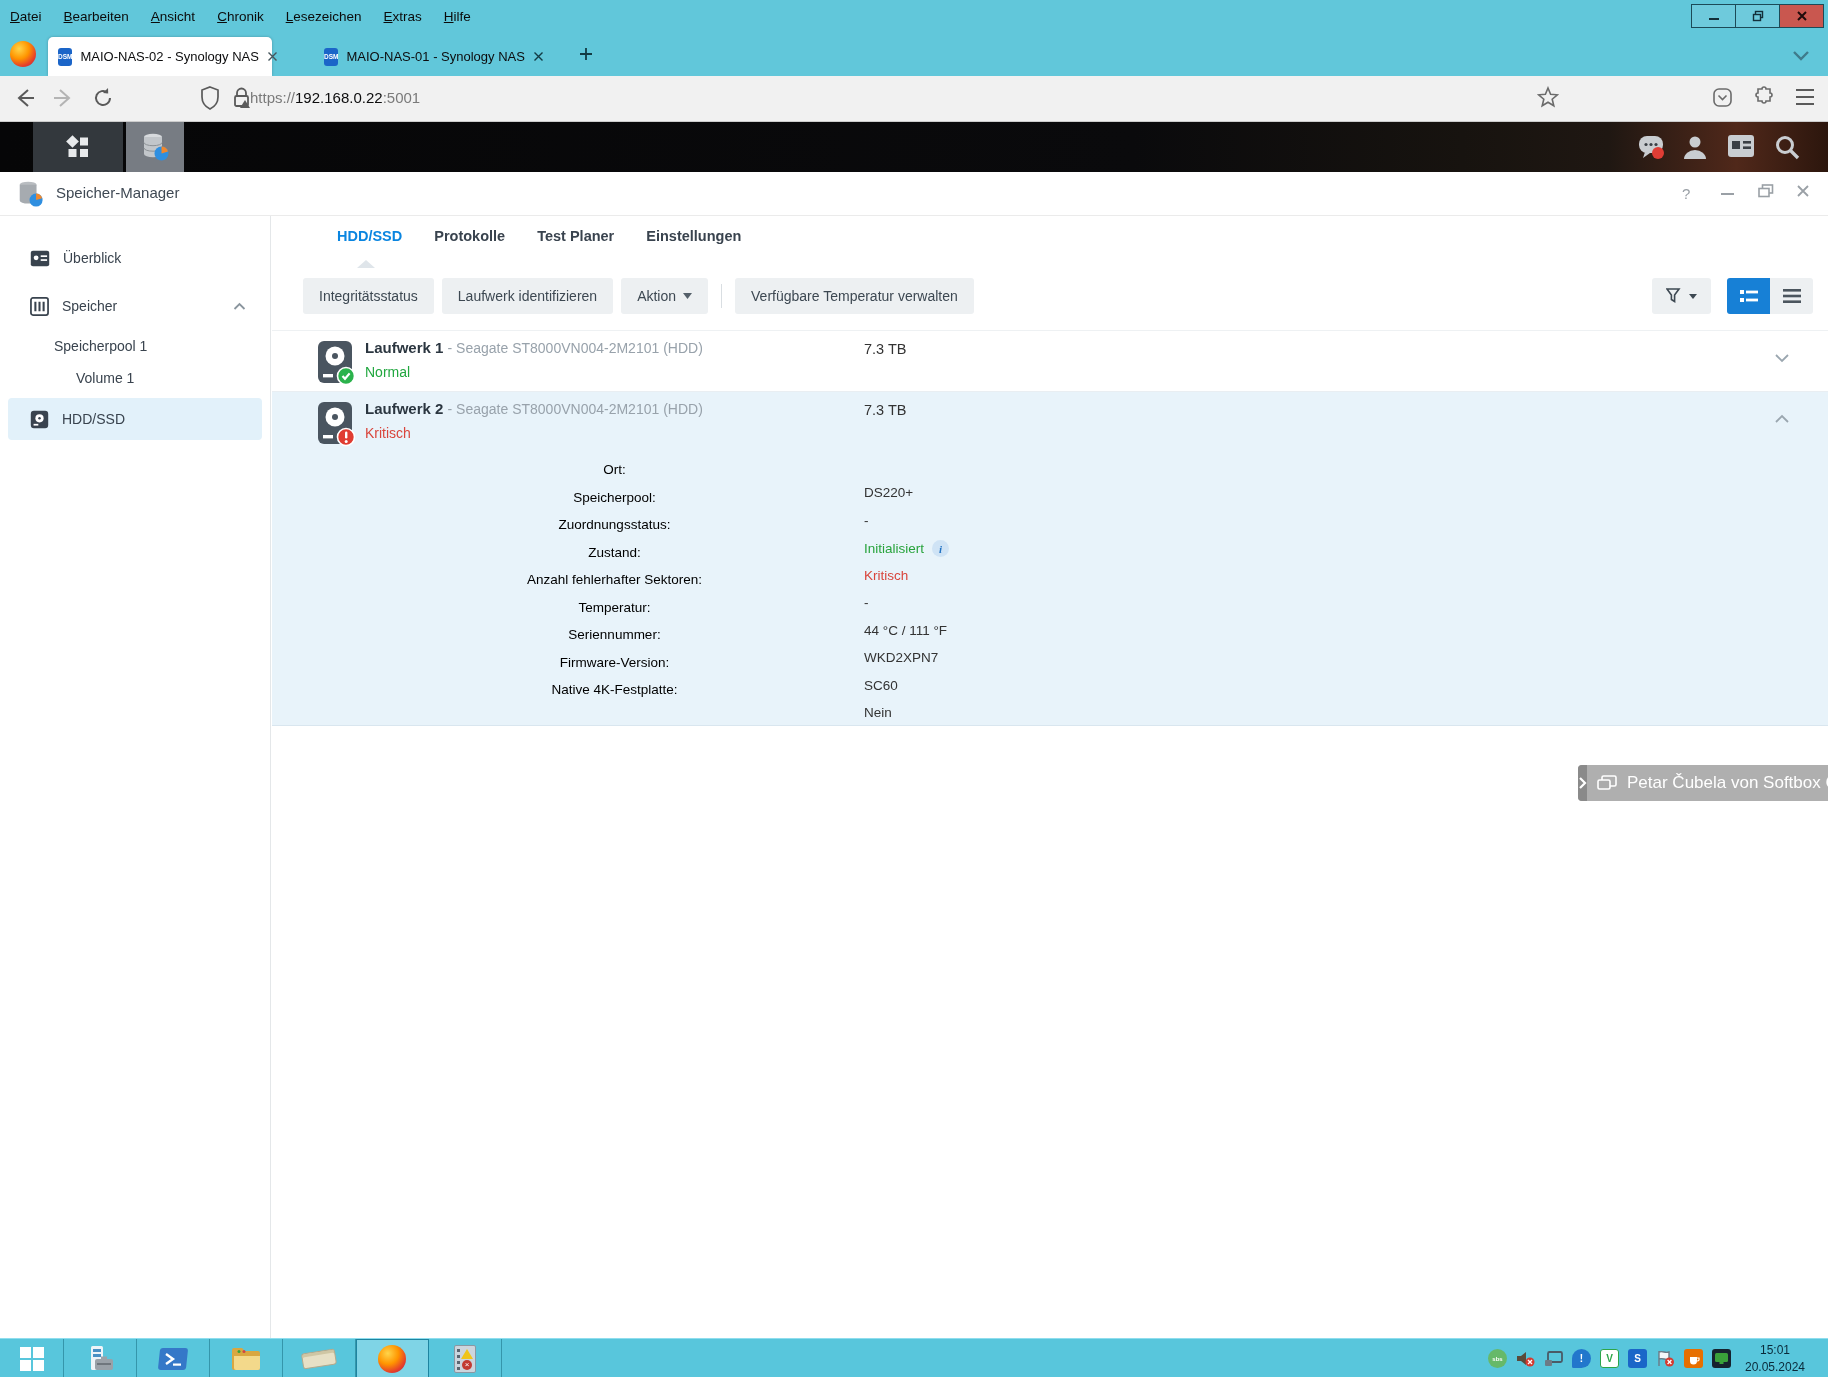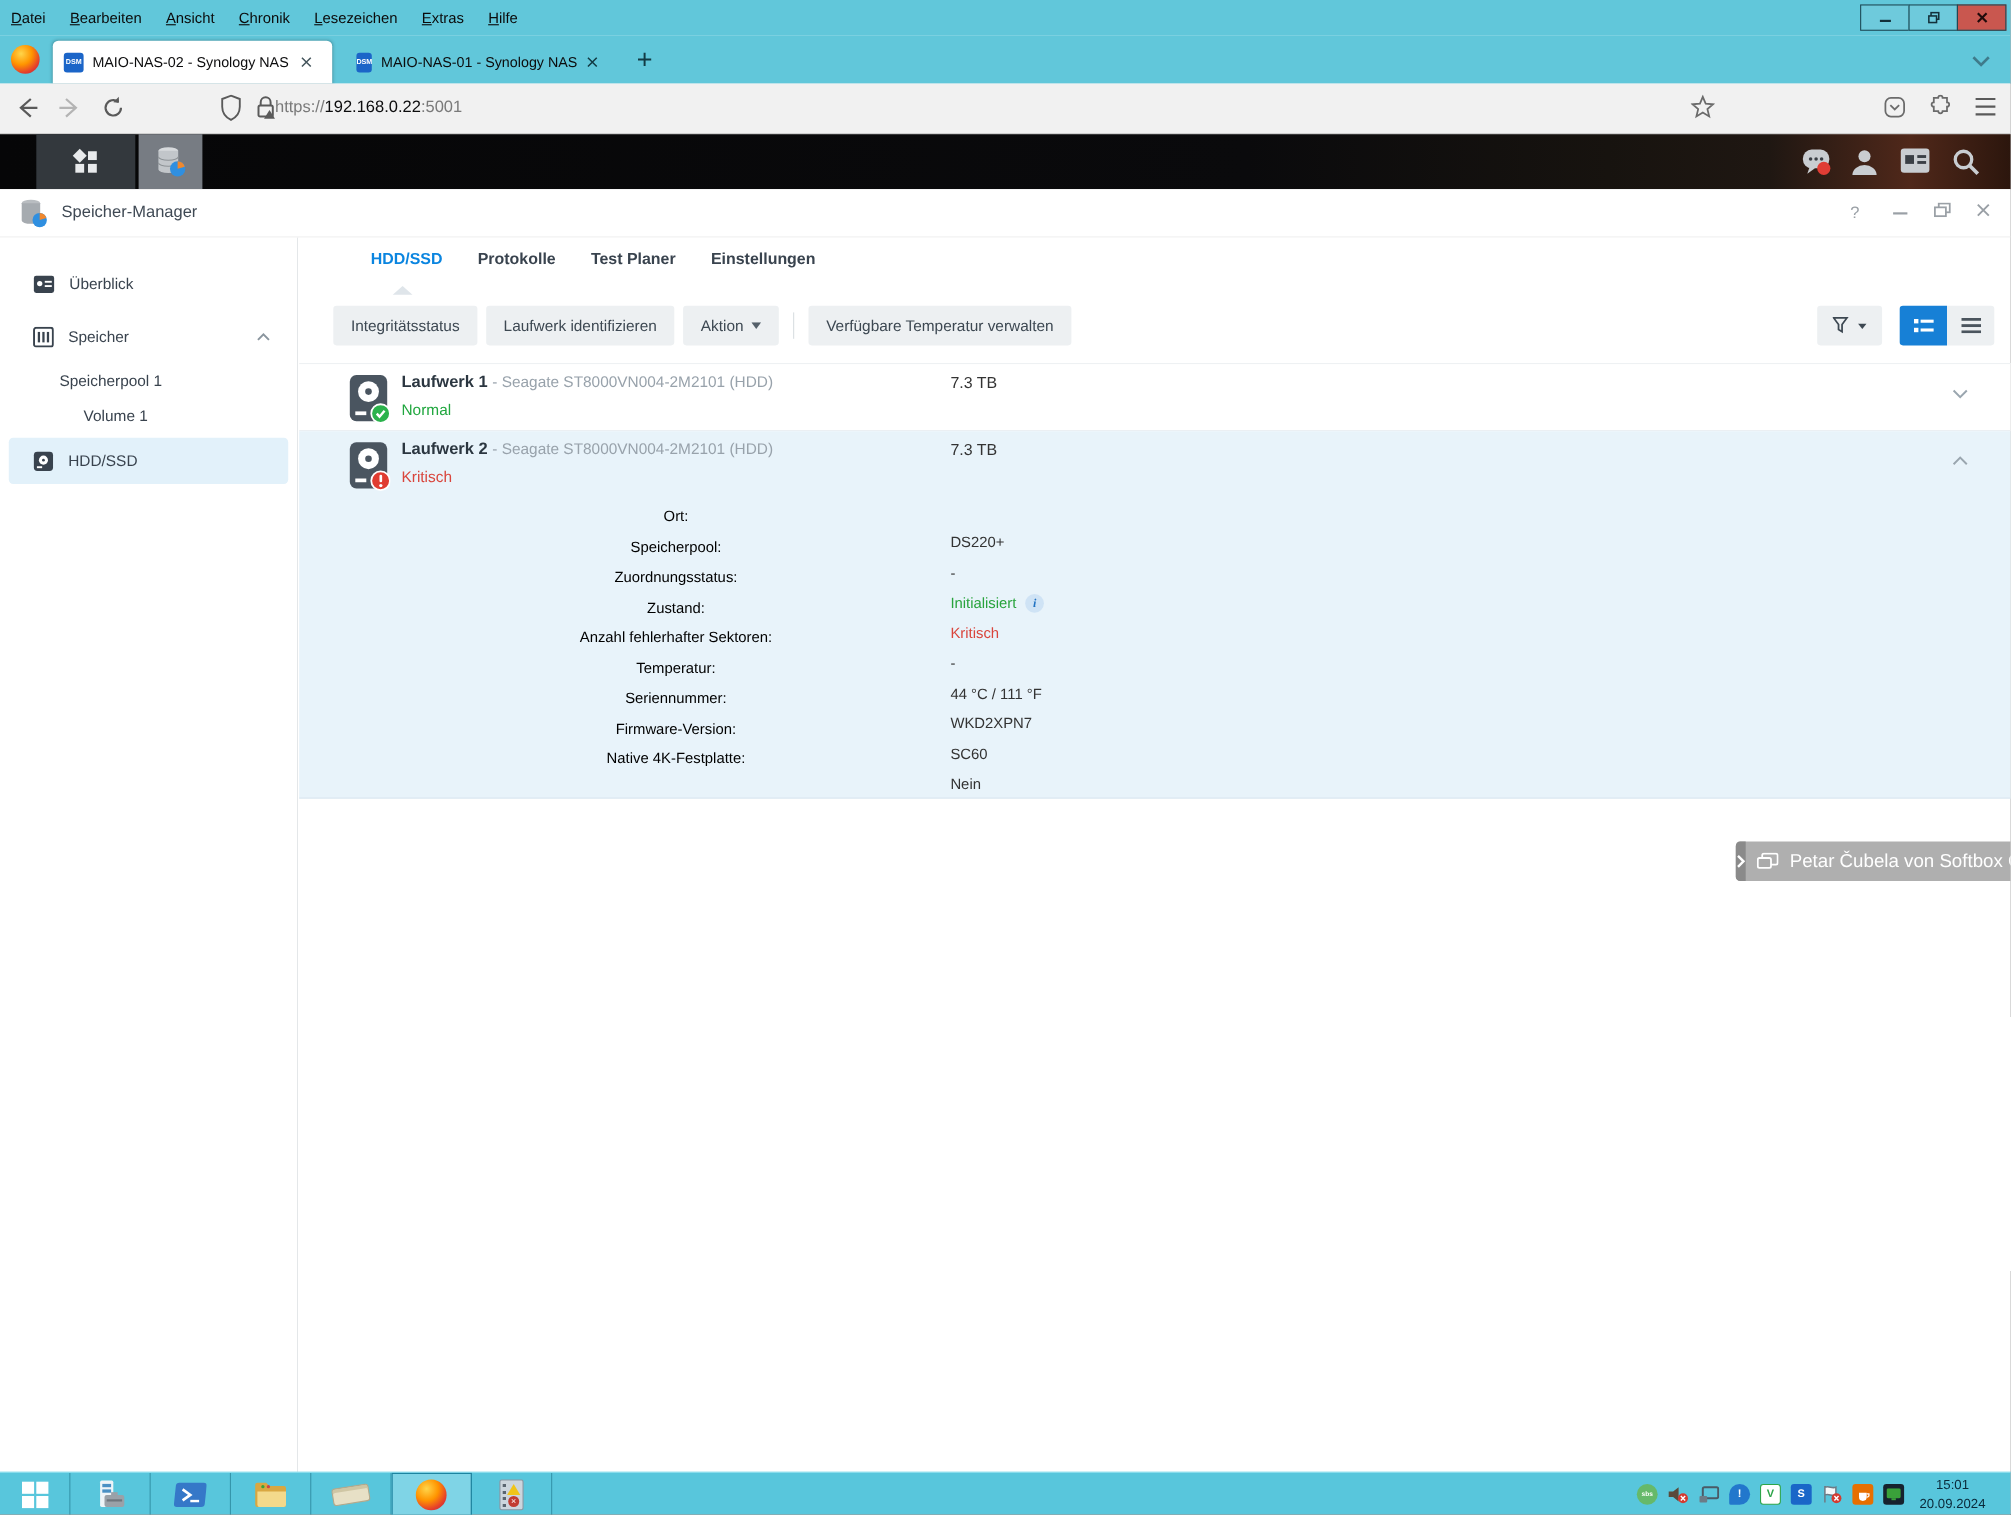--- a/index.html
+++ b/index.html
@@ -126,21 +126,21 @@
           <path d="M2 2 L10 10 M10 2 L2 10" stroke="#200b0b" stroke-width="2"></path>
         </svg>
     </div>
   </div>
 
   <div class="abs tabrow">
     <div class="abs" style="left:10px; top:9px;">
         <div class="ff-logo"></div>
       </div>
 
-    <div class="tab active" style="left:48px; width:254px;">
+    <div class="tab active" style="left:48px; width:224px;">
       <span class="favicon">DSM</span>
       <span class="tab-title">MAIO-NAS-02 - Synology NAS</span>
       <span class="tab-close">
         <svg width="11" height="11" viewBox="0 0 11 11">
             <path d="M1.5 1.5 L9.5 9.5 M9.5 1.5 L1.5 9.5" stroke="#45555c" stroke-width="1.4"></path>
           </svg>
       </span>
     </div>
 
     <div class="tab" style="left:314px; width:236px;">
@@ -583,17 +583,17 @@
     </div>
     <div class="tray-ic" style="left:1712px; background:#16222e;">
       <svg width="13" height="11" viewBox="0 0 13 11">
           <rect x="0" y="0" width="13" height="9" rx="1.5" fill="#3aa13a"></rect>
           <rect x="4.5" y="9" width="4" height="2" fill="#3aa13a"></rect>
         </svg>
     </div>
 
     <div class="clock">
       <div>15:01</div>
-      <div>20.09.2024</div>
+      <div>20.05.2024</div>
     </div>
   </div>
 
 </div>
 
 </body></html>

